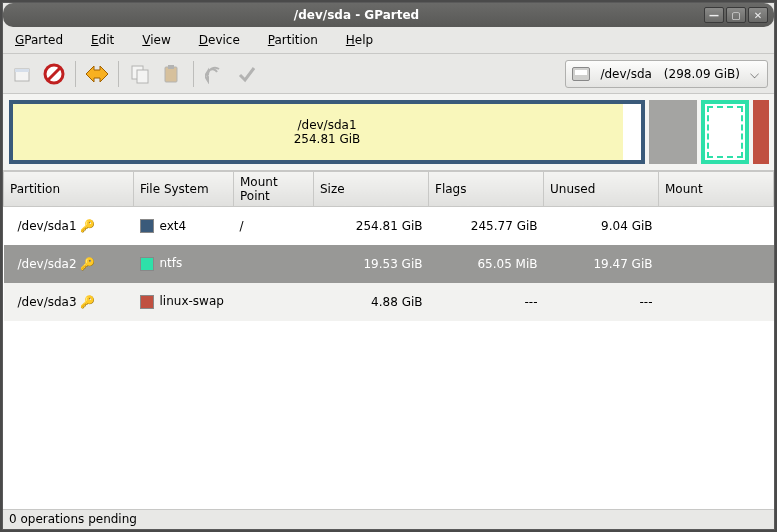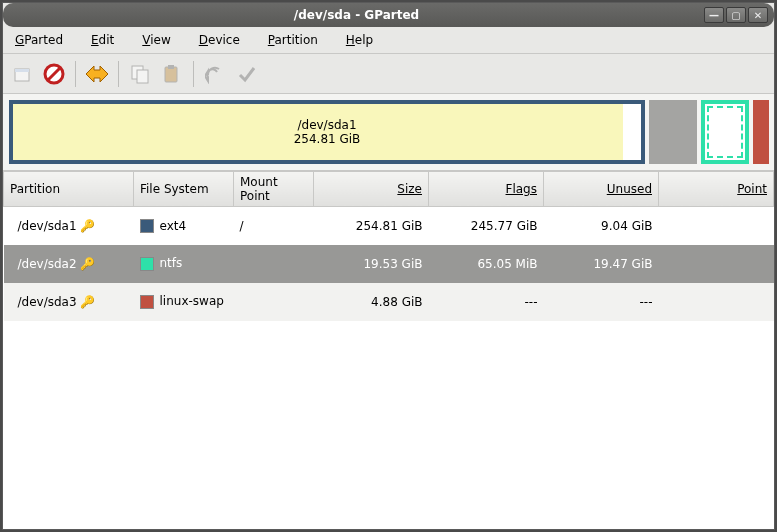--- a/index.html
+++ b/index.html
@@ -170,21 +170,21 @@
   }
   thead th {
     background: linear-gradient(to bottom,#f4f4f2,#e0e0de);
     border:1px solid #c8c8c6;
     border-top:none;
     padding: 3px 6px;
     font-weight:normal;
     text-align:left;
     height:22px;
   }
-  thead th.right { text-align:right;text-decoration:underline; }
+  thead th.right { text-align:left; }
   tbody td {
     padding:4px 6px;
     height:38px;
   }
   tbody tr.striped td { background:#f2f2f0; }
   tbody tr.selected td {
     background:#989896;
     color:#fff;
   }
   .fs-swatch {
@@ -274,20 +274,26 @@
       <svg width="20" height="20">
           <path d="M14 5 A7 7 0 0 0 3 11 L3 7 L0 12 L3 17 L3 13 A5 5 0 0 1 12 8" fill="none" stroke="#888" stroke-width="2"></path>
         </svg>
     </div>
     <div class="toolbtn" title="Apply">
       <svg width="20" height="20">
           <path d="M3 11 L8 16 L17 4" fill="none" stroke="#888" stroke-width="3"></path>
         </svg>
     </div>
 
+    <div class="device-selector">
+      <span class="disk-icon"></span>
+      <span class="dlabel">/dev/sda</span>
+      <span class="dsize">(298.09 GiB)</span>
+      <span class="arrow">⌵</span>
+    </div>
   </div>
 
   <div class="viz">
     <div class="viz-part big">
       <div class="fill"></div>
       <div class="txt">
         <div>/dev/sda1</div>
         <div>254.81 GiB</div>
       </div>
     </div>
@@ -299,21 +305,21 @@
   <div class="table-wrap">
     <table>
       <thead>
         <tr>
           <th class="col-part">Partition</th>
           <th class="col-fs">File System</th>
           <th class="col-mount">Mount Point</th>
           <th class="col-size right">Size</th>
           <th class="col-used right">Flags</th>
           <th class="col-unused right">Unused</th>
-          <th class="right">Point</th>
+          <th class="right">Mount</th>
         </tr>
       </thead>
       <tbody id="tbody">
           <tr>
             <td style="padding-left: 14px;">/dev/sda1<span class="key-icon">🔑</span></td>
             <td><span class="fs-swatch" style="background:#3a5a7a"></span>ext4</td>
             <td>/</td>
             <td class="right">254.81 GiB</td>
             <td class="right">245.77 GiB</td>
             <td class="right">9.04 GiB</td>
@@ -334,13 +340,16 @@
             <td></td>
             <td class="right">4.88 GiB</td>
             <td class="right">---</td>
             <td class="right">---</td>
             <td class="right"></td>
           </tr>
         </tbody>
     </table>
   </div>
 
+  <div class="statusbar">
+    <span>0 operations pending</span>
+  </div>
 </div>
 
 </body></html>

